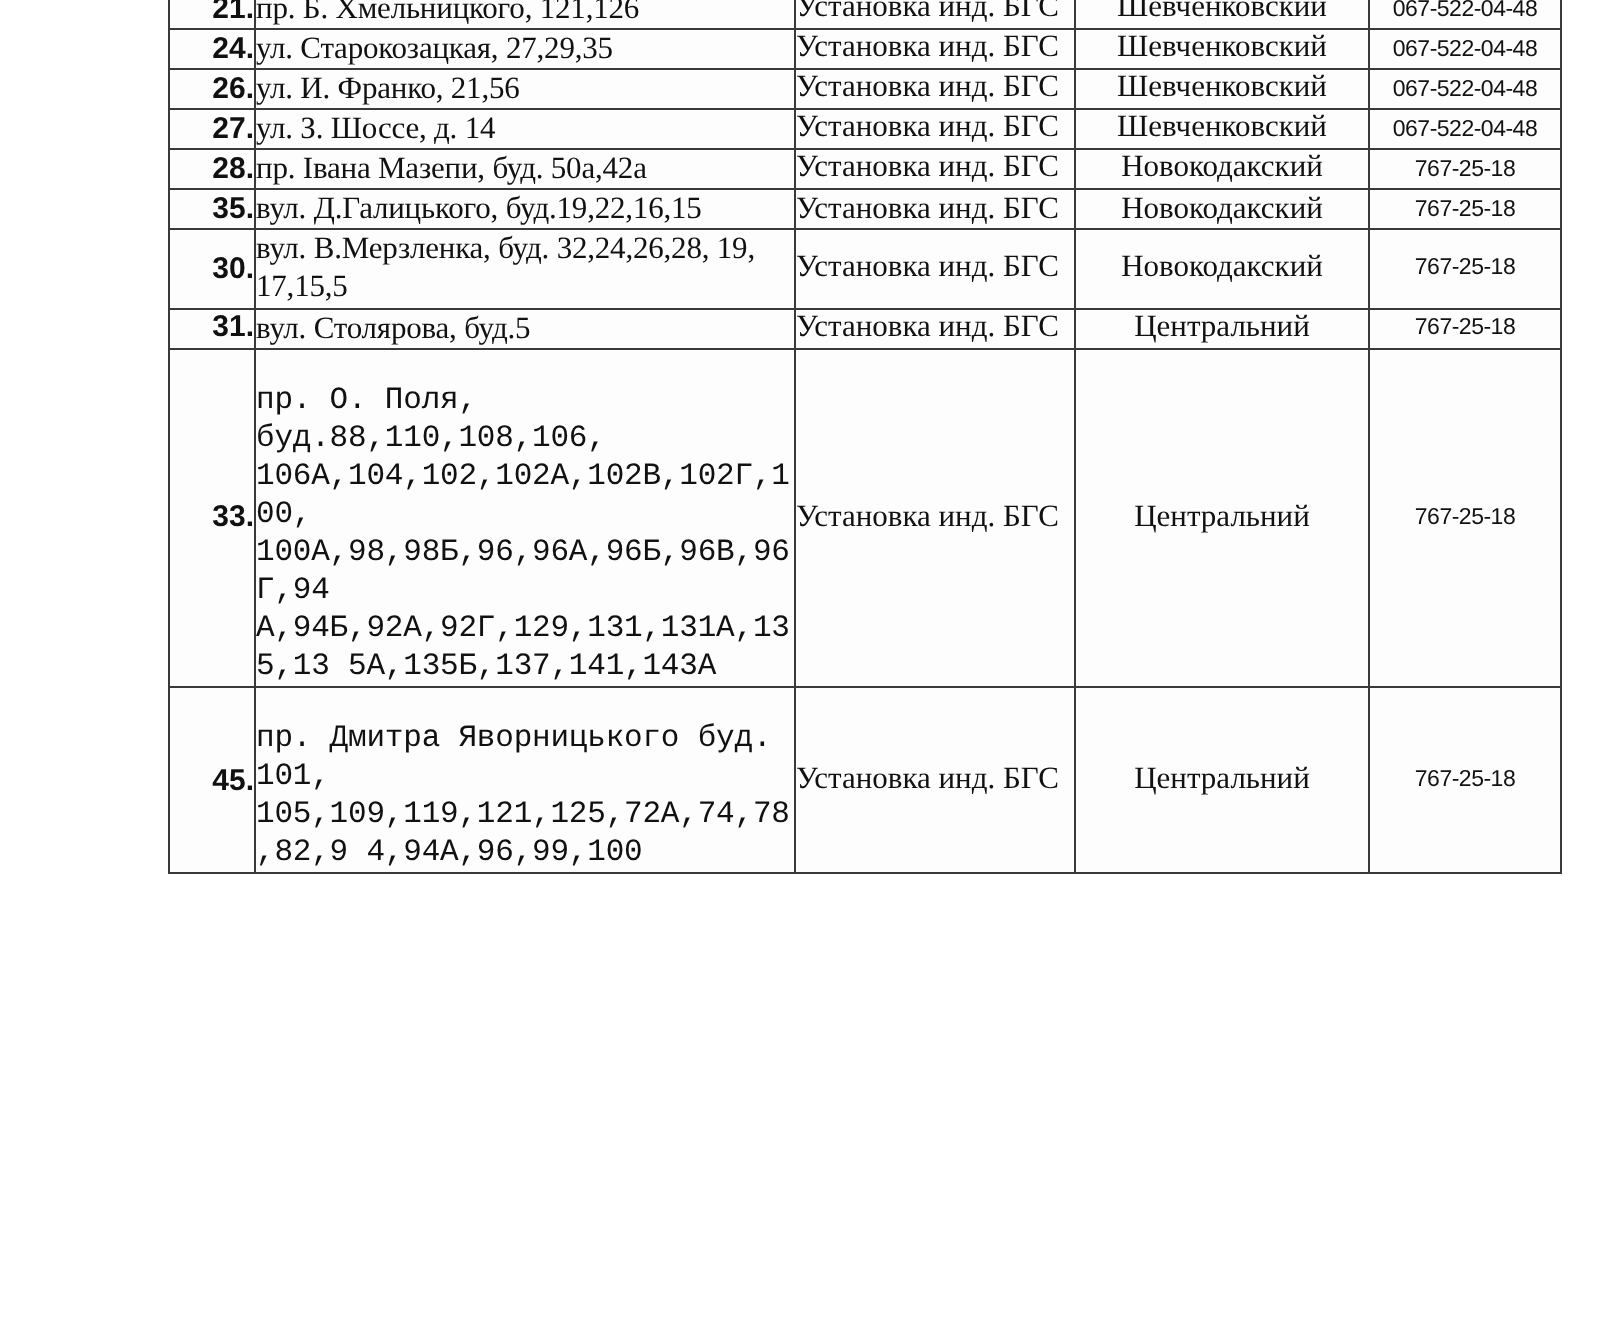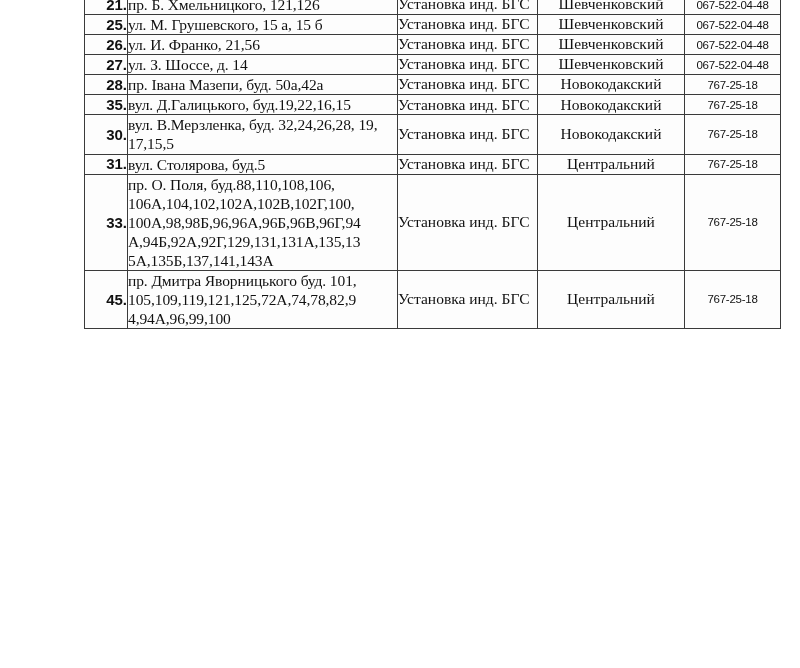--- a/index.html
+++ b/index.html
@@ -94,21 +94,21 @@
     padding: 2px 2px;
     font-size: 11.5px;
     font-family: "Liberation Sans", "DejaVu Sans", sans-serif;
     letter-spacing: -0.25px;
     color: #111;
     white-space: nowrap;
   }
 
   
   tr.tall .cell-work { vertical-align: middle; }
-  tr.tall .cell-addr { vertical-align: top; padding-top: 0; }
+  tr.tall .cell-addr { vertical-align: top; padding-top: 16px; font-family: Liberation Mono, monospace; }
 </style>
 </head>
 <body>
 
 <div id="sheet">
   <table class="schedule">
     <colgroup>
       <col class="c-num">
       <col class="c-addr">
       <col class="c-work">
@@ -117,22 +117,22 @@
     </colgroup>
     <tbody id="table-body">
         <tr>
           <td class="cell-num">21.</td>
           <td class="cell-addr">пр. Б. Хмельницкого, 121,126</td>
           <td class="cell-work">Установка инд. БГС</td>
           <td class="cell-dist">Шевченковский</td>
           <td class="cell-phone">067-522-04-48</td>
         </tr>
         <tr>
-          <td class="cell-num">25.</td>
-          <td class="cell-addr">ул. М. Грушевского, 15 а, 15 б</td>
+          <td class="cell-num">24.</td>
+          <td class="cell-addr">ул. Старокозацкая, 27,29,35</td>
           <td class="cell-work">Установка инд. БГС</td>
           <td class="cell-dist">Шевченковский</td>
           <td class="cell-phone">067-522-04-48</td>
         </tr>
         <tr>
           <td class="cell-num">26.</td>
           <td class="cell-addr">ул. И. Франко, 21,56</td>
           <td class="cell-work">Установка инд. БГС</td>
           <td class="cell-dist">Шевченковский</td>
           <td class="cell-phone">067-522-04-48</td>

